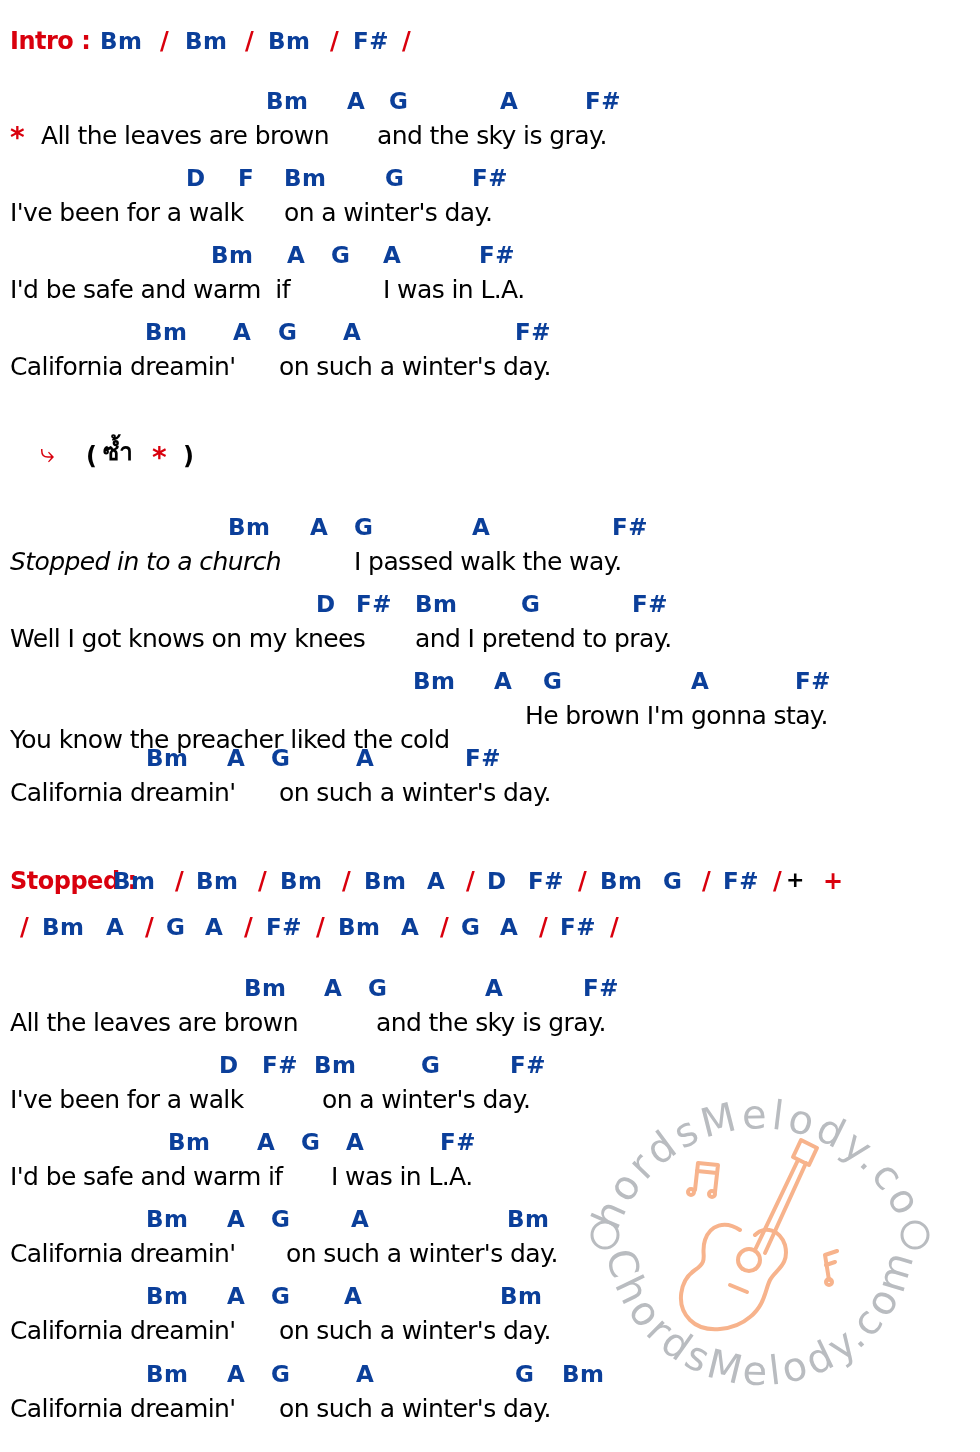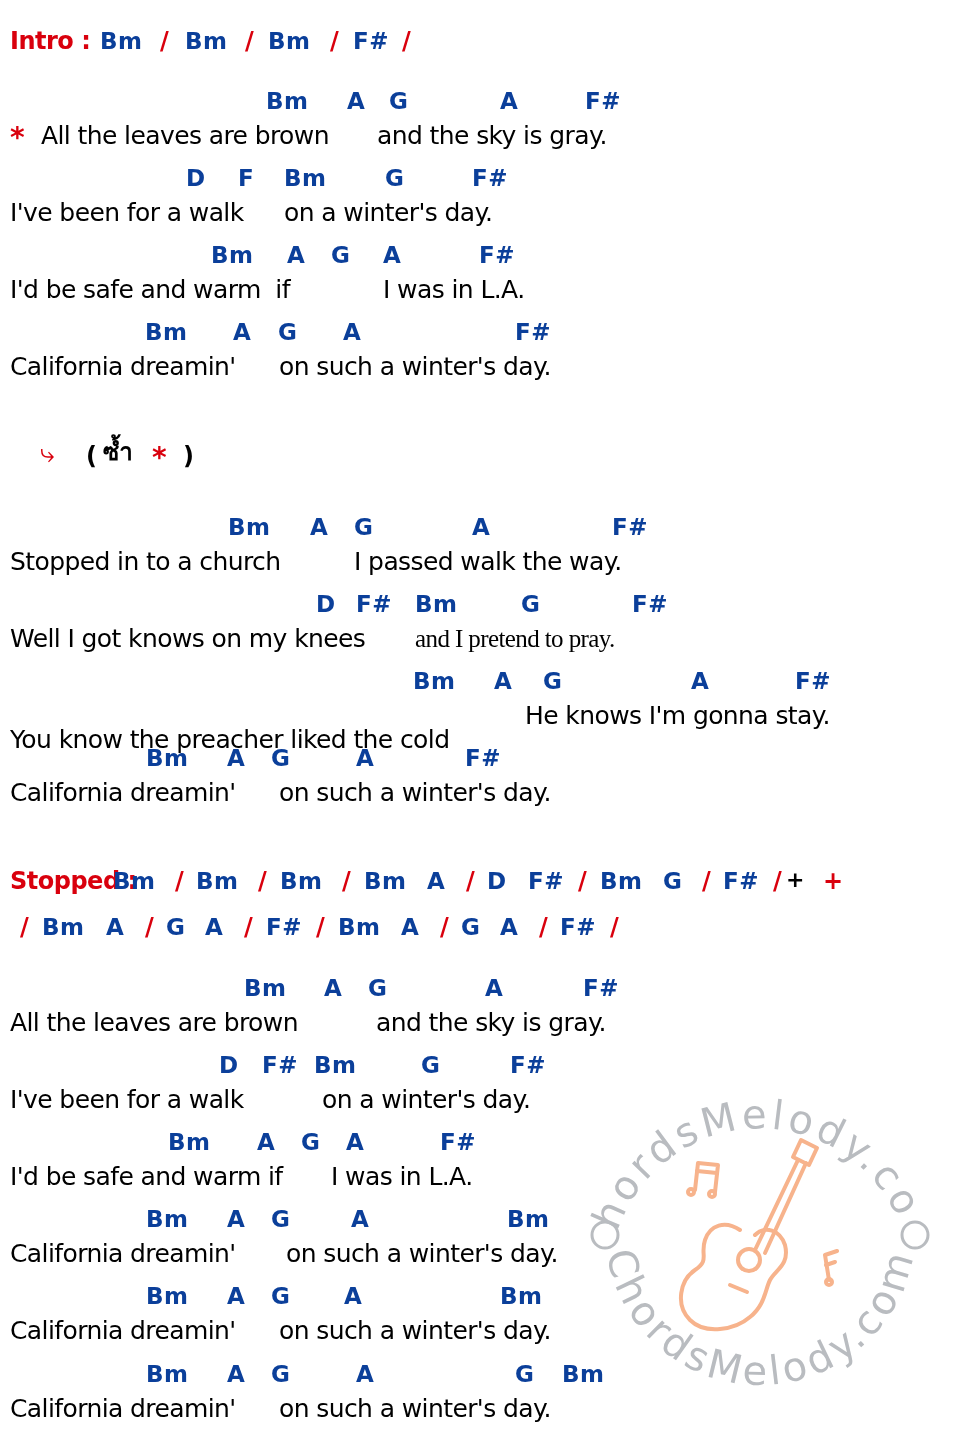--- a/index.html
+++ b/index.html
@@ -71,36 +71,36 @@
   <span class="abs star" style="left:152px; top:444px;">*</span>
   <span class="abs repeat" style="left:183px; top:444px;">)</span>
 </div>
 
 <div id="verse2">
     <span class="abs chord" style="left: 228px; top: 516px;">Bm</span>
     <span class="abs chord" style="left: 310px; top: 516px;">A</span>
     <span class="abs chord" style="left: 354px; top: 516px;">G</span>
     <span class="abs chord" style="left: 472px; top: 516px;">A</span>
     <span class="abs chord" style="left: 612px; top: 516px;">F#</span>
-    <span class="abs lyric" style="left: 10px; top: 549px;">Stopped in to a church</span>
+    <span class="abs lyric" style="left: 10px; top: 549px; font-style: italic;">Stopped in to a church</span>
     <span class="abs lyric" style="left: 354px; top: 549px;">I passed walk the way.</span>
     <span class="abs chord" style="left: 316px; top: 593px;">D</span>
     <span class="abs chord" style="left: 356px; top: 593px;">F#</span>
     <span class="abs chord" style="left: 415px; top: 593px;">Bm</span>
     <span class="abs chord" style="left: 521px; top: 593px;">G</span>
     <span class="abs chord" style="left: 632px; top: 593px;">F#</span>
     <span class="abs lyric" style="left: 10px; top: 626px;">Well I got knows on my knees</span>
-    <span class="abs lyric" style="left: 415px; top: 626px; font-family: Liberation Serif, serif;">and I pretend to pray.</span>
+    <span class="abs lyric" style="left: 415px; top: 626px;">and I pretend to pray.</span>
     <span class="abs chord" style="left: 413px; top: 670px;">Bm</span>
     <span class="abs chord" style="left: 494px; top: 670px;">A</span>
     <span class="abs chord" style="left: 543px; top: 670px;">G</span>
     <span class="abs chord" style="left: 691px; top: 670px;">A</span>
     <span class="abs chord" style="left: 795px; top: 670px;">F#</span>
     <span class="abs lyric" style="left: 10px; top: 703px; margin-top: 24px;">You know the preacher liked the cold</span>
-    <span class="abs lyric" style="left: 525px; top: 703px;">He knows I'm gonna stay.</span>
+    <span class="abs lyric" style="left: 525px; top: 703px;">He brown I'm gonna stay.</span>
     <span class="abs chord" style="left: 146px; top: 747px;">Bm</span>
     <span class="abs chord" style="left: 227px; top: 747px;">A</span>
     <span class="abs chord" style="left: 271px; top: 747px;">G</span>
     <span class="abs chord" style="left: 356px; top: 747px;">A</span>
     <span class="abs chord" style="left: 465px; top: 747px;">F#</span>
     <span class="abs lyric" style="left: 10px; top: 780px;">California dreamin'</span>
     <span class="abs lyric" style="left: 279px; top: 780px;">on such a winter's day.</span>
   </div>
 
 <div id="instru">

